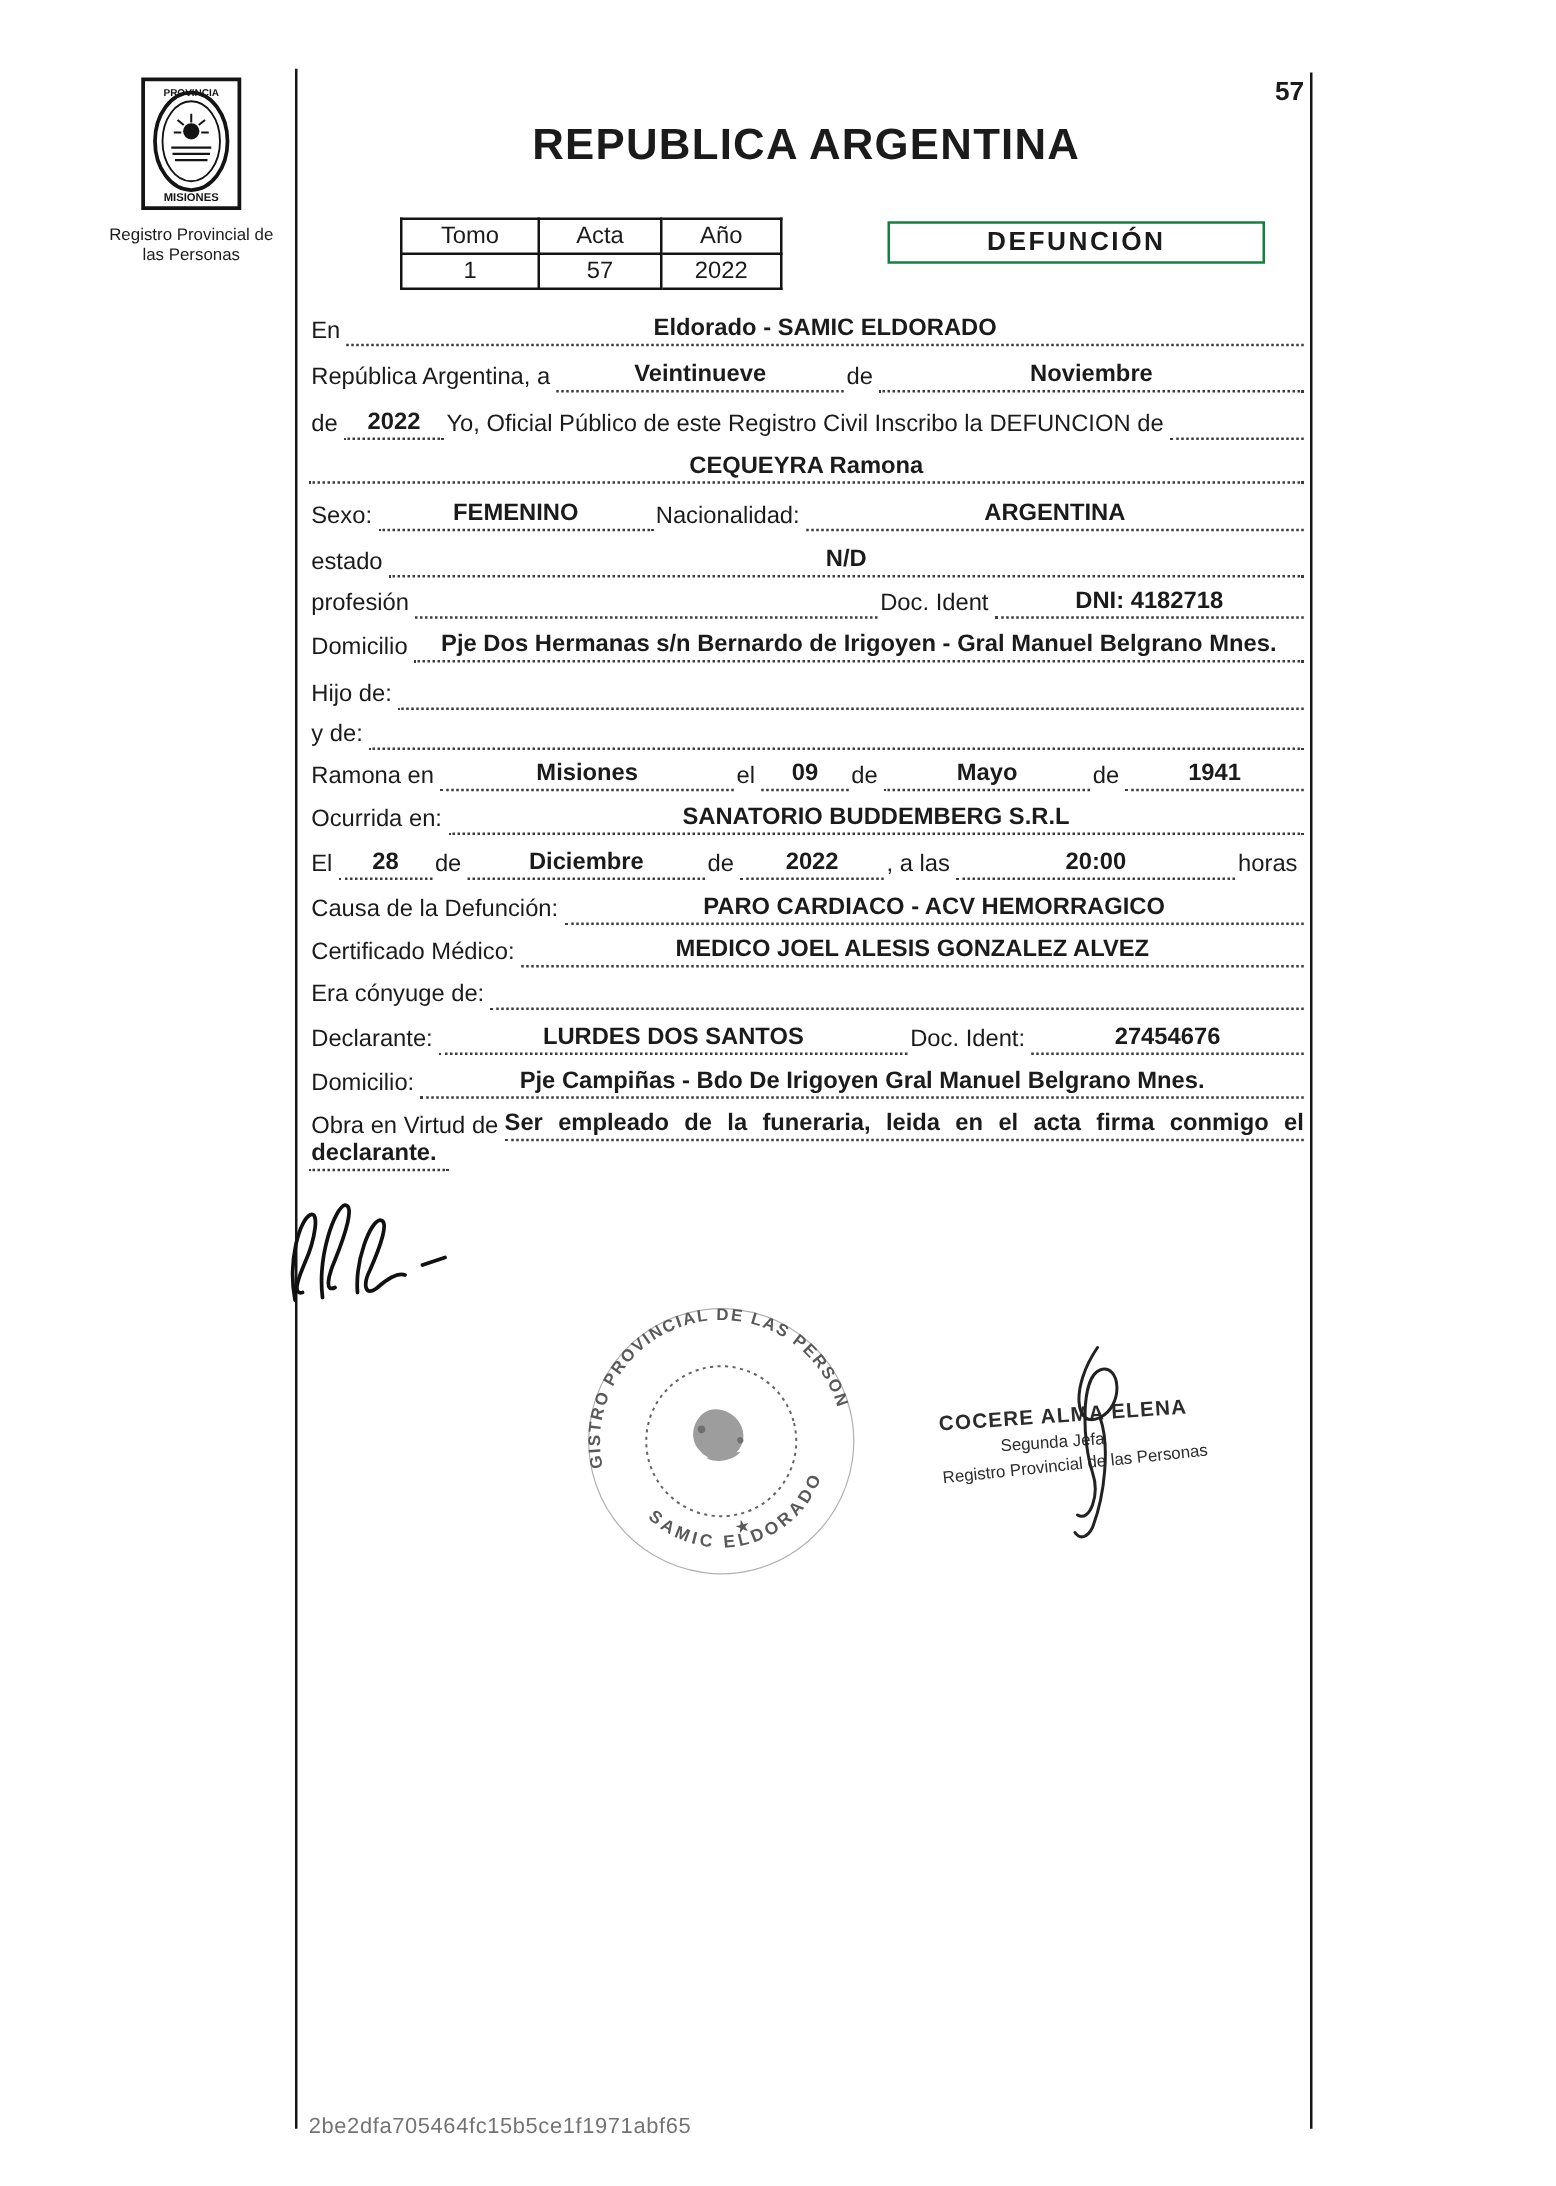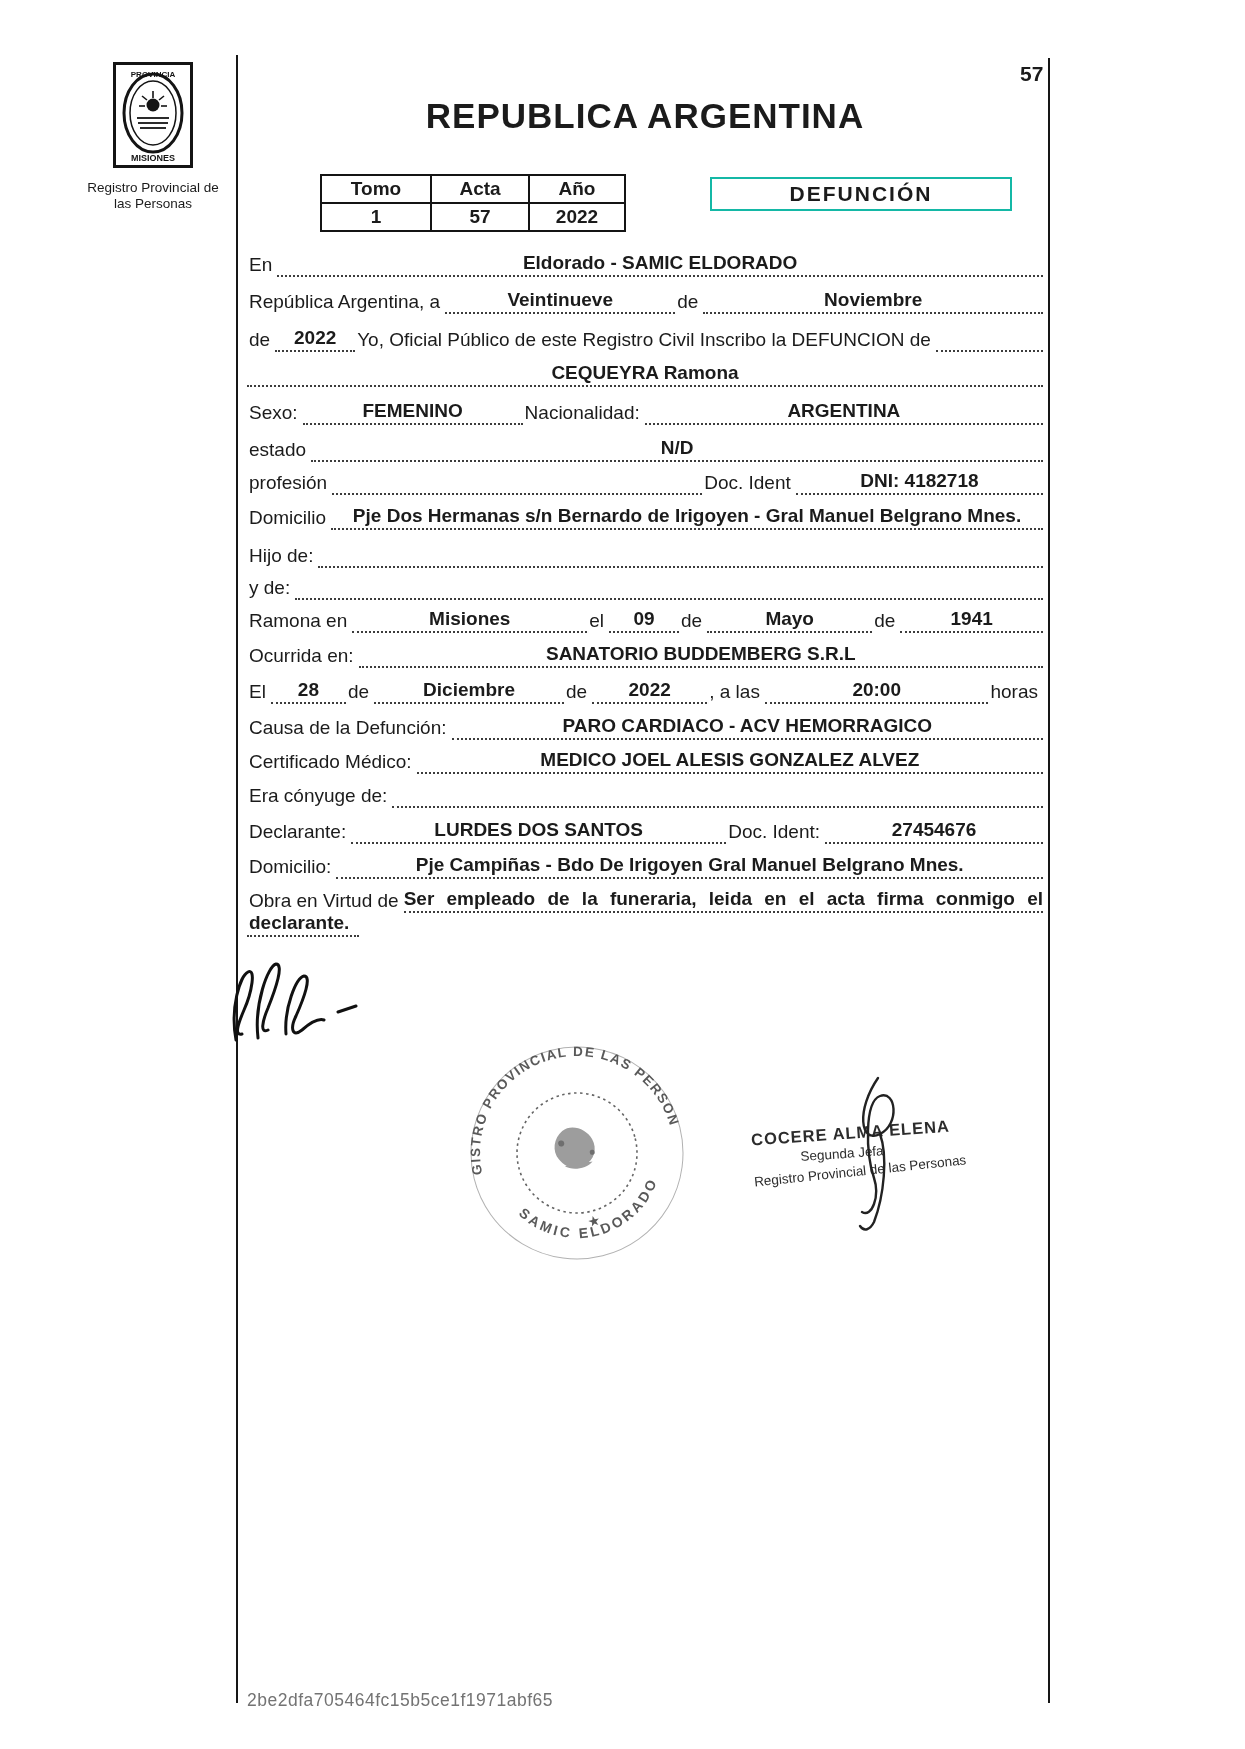--- a/index.html
+++ b/index.html
@@ -8,23 +8,23 @@
     font-family:"Liberation Sans", sans-serif; color:#1b1b1b; overflow:hidden;
   }
   .vline{position:absolute; width:2px; background:#161616;}
   .pagenum{position:absolute; font-size:21px; font-weight:bold;}
   
   .logo-box{position:absolute; left:113px; top:62px; width:80px; height:106px; border:3px solid #141414; box-sizing:border-box;}
   .org-name{position:absolute; left:78px; top:180px; width:150px; text-align:center; font-size:13.5px; line-height:16px;}
   .doc-title{position:absolute; left:247px; top:96px; width:796px; text-align:center; font-size:35px; font-weight:bold; letter-spacing:1px;}
   
   .rec-table{position:absolute; left:320px; top:174px; border-collapse:collapse;}
-  .rec-table td{border:2px solid #141414; text-align:center; font-size:19px; padding:1px 4px; height:24px;font-weight:bold;}
+  .rec-table td{border:2px solid #141414; text-align:center; font-size:19px; padding:1px 4px; height:24px;}
   .rec-table .c1{width:100px;} .rec-table .c2{width:88px;} .rec-table .c3{width:86px;}
-  .type-box{position:absolute; left:710px; top:177px; width:302px; height:34px; border:2px solid #14b8a6; box-sizing:border-box;
+  .type-box{position:absolute; left:710px; top:177px; width:302px; height:34px; border:2px solid #15803d; box-sizing:border-box;
     display:flex; align-items:center; justify-content:center; font-size:21px; font-weight:bold; letter-spacing:2px;}
   
   .row{position:absolute; left:247px; width:796px; display:flex; align-items:flex-end; font-size:19px; height:30px;}
   .lbl{white-space:nowrap; padding:0 5px 1px 2px;}
   .fill{border-bottom:2px dotted #3c3c3c; text-align:center; font-weight:bold; padding-bottom:1px; white-space:nowrap; overflow:hidden;}
   .grow{flex:1 1 auto;}
   .justify .fill-text{display:block; text-align:justify; text-align-last:justify;}
   .decl-word{position:absolute; left:247px; top:912px; font-size:19px; font-weight:bold; border-bottom:2px dotted #3c3c3c; padding:0 10px 1px 2px;}
   
   .sig1{position:absolute; left:222px; top:948px;}

